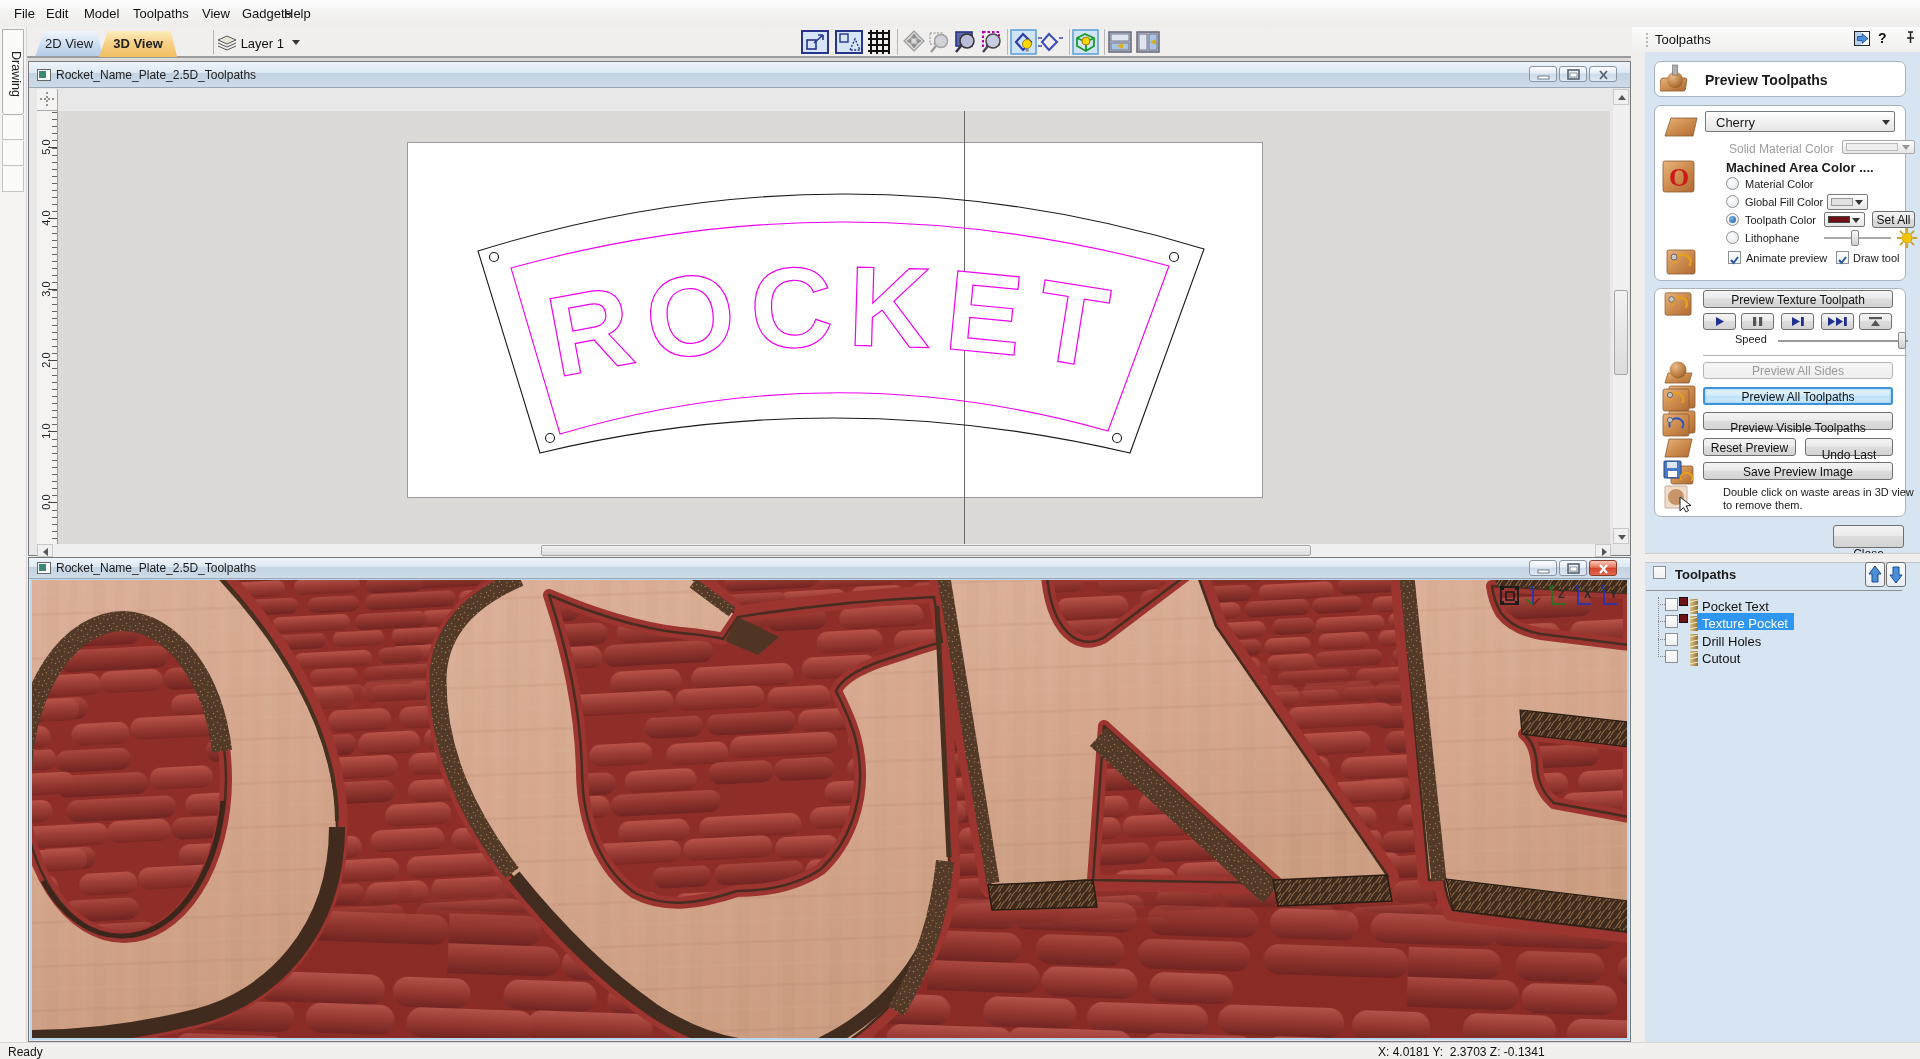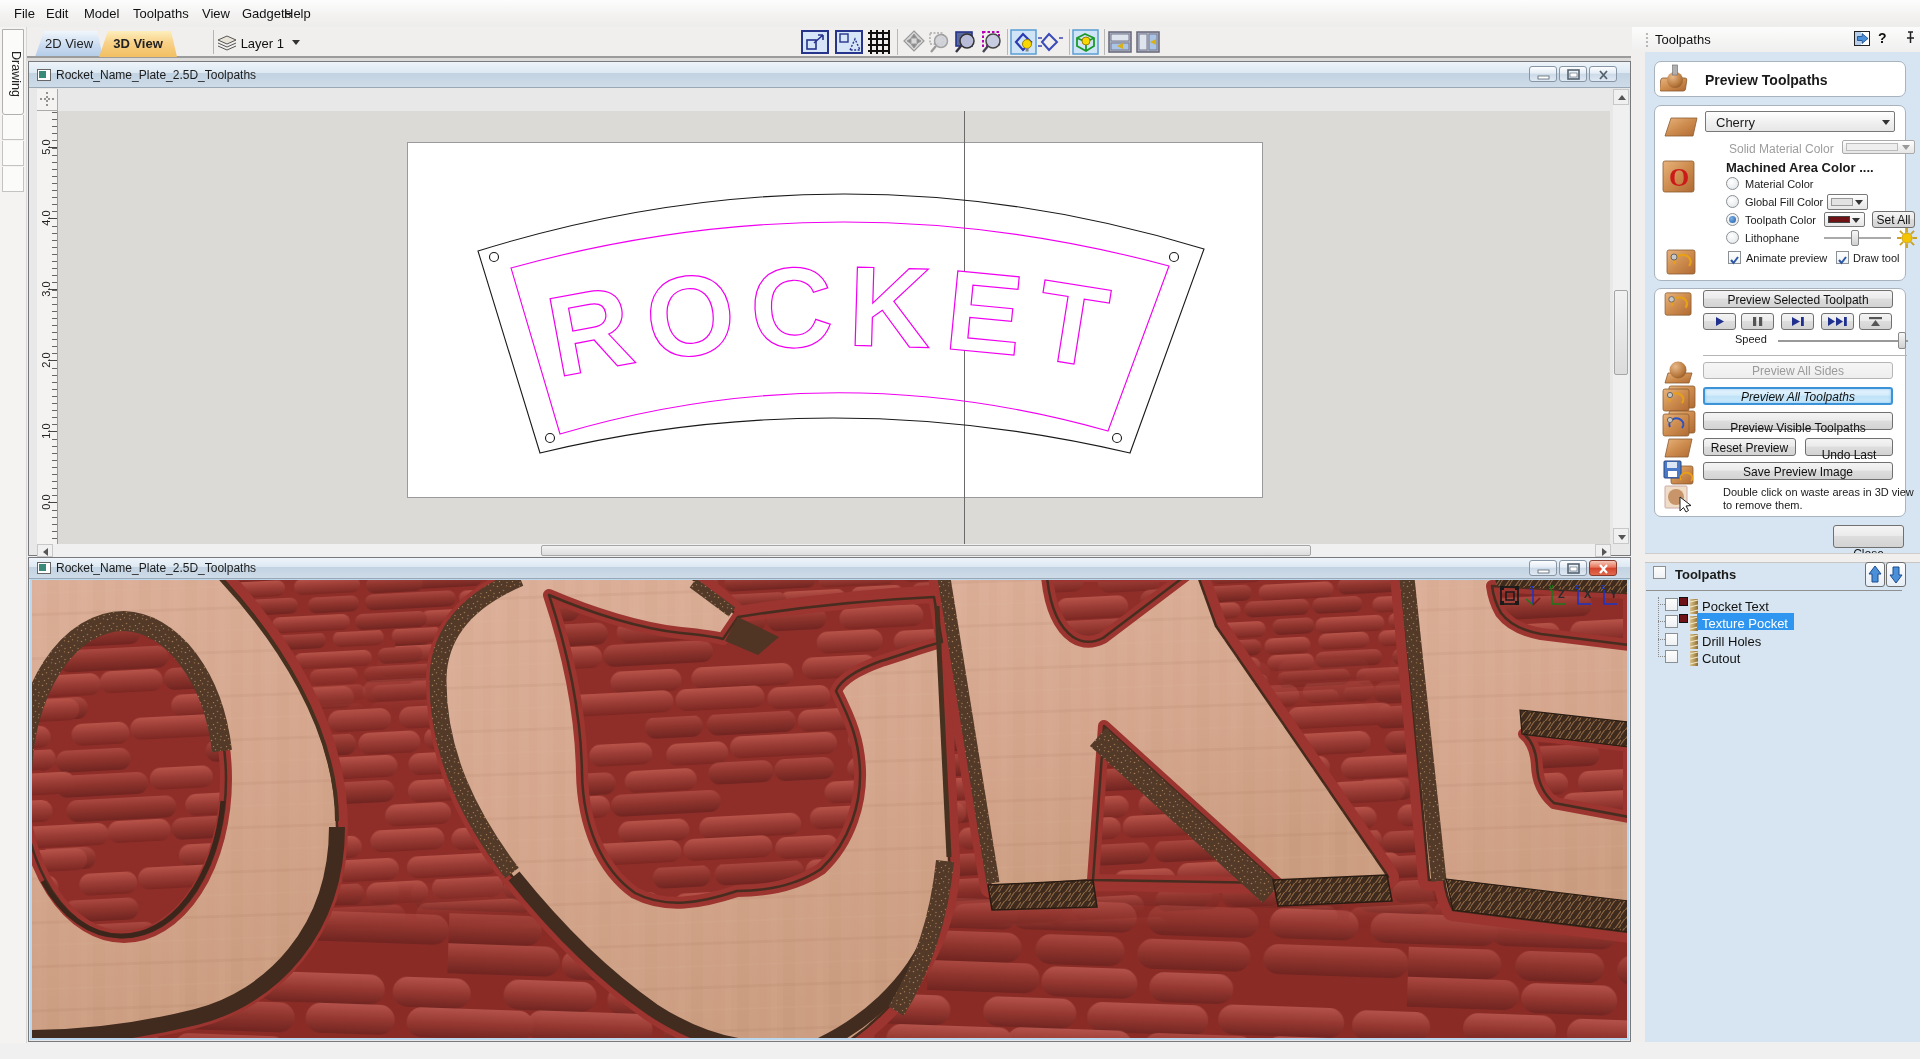--- a/index.html
+++ b/index.html
@@ -75,21 +75,21 @@
 .sbbtn { position:absolute; background:#f0f0f0; border:1px solid #c8c8c8; }
 .arr { position:absolute; width:0; height:0; }
 
 
 #rphead { position:absolute; left:1632px; top:27px; width:288px; height:25px; background:linear-gradient(#fcfcfc,#f0efee); }
 #rpanel { position:absolute; left:1632px; top:52px; width:288px; height:990px; background:#d7e5f2; }
 .pbox { position:absolute; left:22px; background:#fff; border:1px solid #a9b3bd; border-radius:7px; }
 .btn { position:absolute; border:1px solid #707070; border-radius:3px; font-size:12px; color:#111; text-align:center;
   background:linear-gradient(#f4f4f4,#ebebeb 45%,#dddddd 50%,#d3d3d3); }
 .btn.dis { color:#9a9a9a; border-color:#b5b5b5; background:linear-gradient(#f5f5f5,#eee); }
-.btn.hl { border:2px solid #3c93d8; box-shadow:0 0 3px #7fc3f0 inset; background:linear-gradient(#eaf5fd,#d3ecfb 45%,#bfe2f7 50%,#cdeafc);font-style:italic; }
+.btn.hl { border:2px solid #3c93d8; box-shadow:0 0 3px #7fc3f0 inset; background:linear-gradient(#eaf5fd,#d3ecfb 45%,#bfe2f7 50%,#cdeafc); }
 .radio { position:absolute; width:13px; height:13px; border-radius:50%; border:1px solid #8a9094; background:radial-gradient(circle at 40% 35%, #fff, #dfe3e6); }
 .radio.sel::after { content:""; position:absolute; left:2px; top:2px; width:7px; height:7px; border-radius:50%; background:radial-gradient(circle at 35% 35%, #7ab3e8, #2257a8); }
 .cb { position:absolute; width:13px; height:13px; border:1px solid #8a9094; background:linear-gradient(#fdfdfd,#eef1f3); }
 .lbl { position:absolute; font-size:11px; color:#1a1a1a; white-space:nowrap; }
 .lbl.b { font-weight:bold; }
 .lbl.gray { color:#9d9d9d; }
 .combo { position:absolute; border:1px solid #787878; border-radius:2px; background:linear-gradient(#fff,#f0f0f0 55%,#e6e6e6); }
 .combo .ca { position:absolute; right:4px; top:50%; margin-top:-2px; width:0; height:0; border:4px solid transparent; border-top:5px solid #333; }
 
 
@@ -763,21 +763,21 @@
   </svg>
   <span class="lbl b" style="left:50px;top:10px;font-size:14px">Preview Toolpaths</span>
 </div>
 
 <div class="pbox" style="top:236px;width:252px;height:229px">
   <svg width="32" height="26" style="position:absolute;left:8px;top:2px" viewBox="0 0 34 28">
     <rect x="2" y="2" width="28" height="24" rx="2" fill="url(#wg)" stroke="#8a5a30" stroke-width="0.8"></rect>
     <path d="M10 16 A8 7 0 1 1 24 18" fill="none" stroke="#e8a018" stroke-width="2.2"></path>
     <circle cx="9" cy="9" r="3" fill="#c8c8c8" stroke="#666"></circle>
   </svg>
-  <div class="btn" style="left:48px;top:1px;width:190px;height:18px;padding-top:2px">Preview Selected Toolpath</div>
+  <div class="btn" style="left:48px;top:1px;width:190px;height:18px;padding-top:2px">Preview Texture Toolpath</div>
   <div class="btn" style="left:48px;top:24px;width:33px;height:17px"><svg width="31" height="15">
             <path d="M12 3 L20 7.5 L12 12 Z" fill="#20308e"></path>
           </svg></div>
   <div class="btn" style="left:86px;top:24px;width:33px;height:17px"><svg width="31" height="15">
             <rect x="11" y="3" width="3.2" height="9" fill="#555"></rect>
             <rect x="17" y="3" width="3.2" height="9" fill="#555"></rect>
           </svg></div>
   <div class="btn" style="left:126px;top:24px;width:33px;height:17px"><svg width="31" height="15">
             <path d="M10 3 L18 7.5 L10 12 Z" fill="#20308e"></path>
             <rect x="19" y="3" width="2.8" height="9" fill="#20308e"></rect>
@@ -881,14 +881,18 @@
 <span class="titem" style="left:70px;top:582px">Drill Holes</span>
 
 <span class="cb" style="left:33px;top:598px"></span>
 <svg width="10" height="16" style="position:absolute;left:57px;top:599px">
         <rect x="1" y="0" width="8" height="15" fill="url(#bitg)"></rect>
         <path d="M1 3 L9 1 M1 8 L9 6 M1 13 L9 11" stroke="#f0e6c8" stroke-width="1.2"></path>
       </svg>
 <span class="titem" style="left:70px;top:599px">Cutout</span>
 </div>
 
+  <div id="statusbar">
+    <span style="position:absolute;left:8px;top:2px">Ready</span>
+    <span style="position:absolute;left:1378px;top:2px">X: 4.0181 Y:&nbsp; 2.3703 Z: -0.1341</span>
+  </div>
 
 </div>
 
 </body></html>

